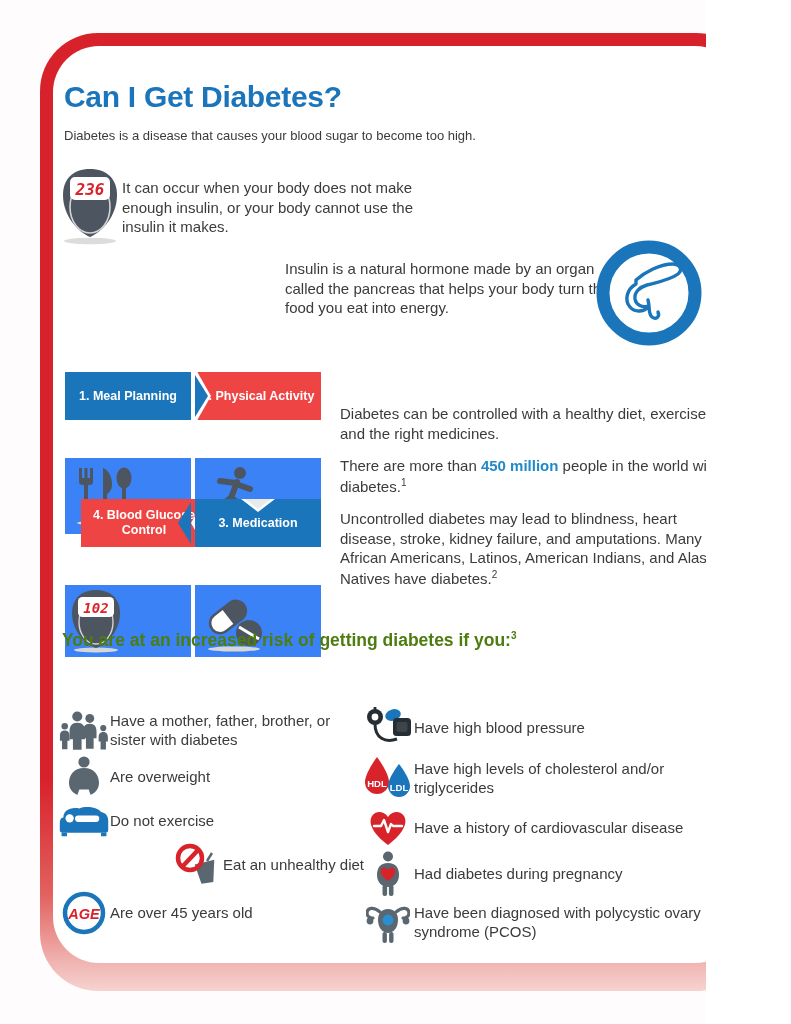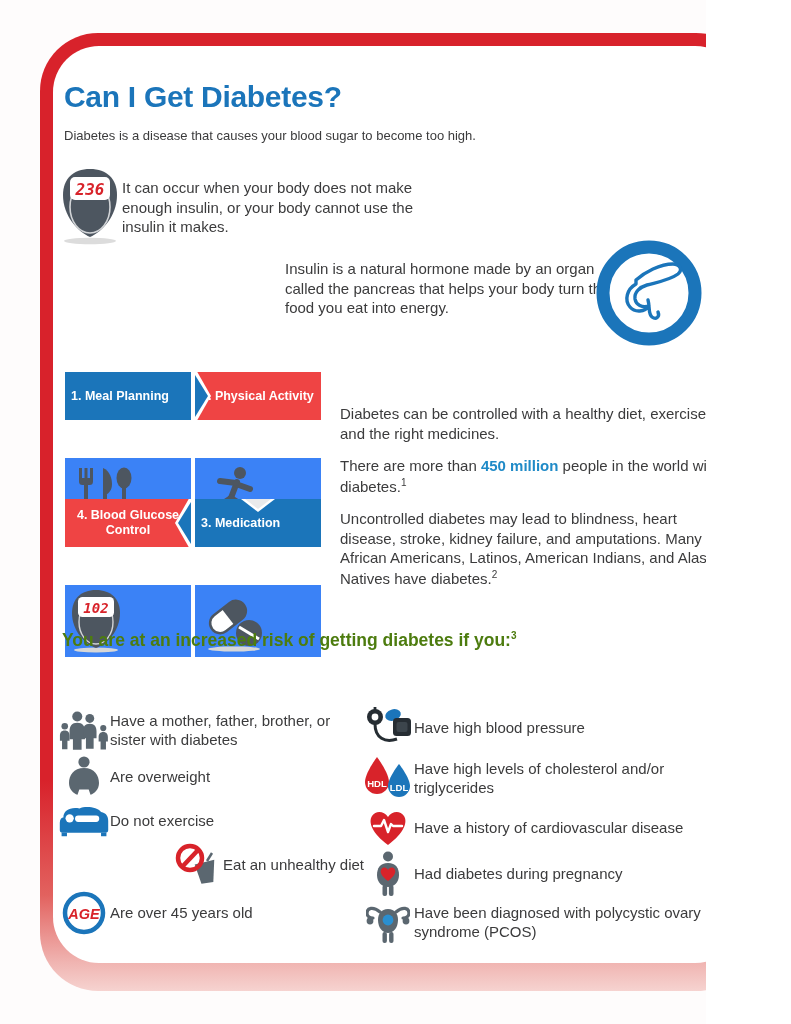--- a/index.html
+++ b/index.html
@@ -14,21 +14,21 @@
   .subtitle{left:64px;top:128px;font-size:13px;}
   .para{font-size:15px;line-height:1.3;}
   .p-insulin-cause{left:122px;top:178px;width:310px;}
   .p-insulin-def{left:285px;top:259px;width:330px;}
   .facts{left:340px;top:404px;width:392px;}
   .facts p{margin:0 0 13px 0;}
   .hl{color:#1f8ac7;font-weight:bold;}
   sup{font-size:10px;}
   
   .dgm{left:65px;top:372px;width:256px;height:247px;}
-  .banner{position:absolute;width:126px;height:48px;display:flex;align-items:center;
+  .banner{position:absolute;width:126px;height:48px;display:flex;align-items:center;justify-content:center;
           text-align:center;color:#fff;font-weight:bold;font-size:12.5px;line-height:1.2;padding:0 6px;
           box-sizing:border-box;overflow:visible;}
   .banner.blue{background:#1b75ba;}
   .banner.red{background:#ef4444;}
   .area{position:absolute;width:126px;background:#3b82f6;display:flex;align-items:center;justify-content:flex-start;margin-top:38px;}
   .tri{position:absolute;width:0;height:0;}
   .risk-heading{left:62px;top:630px;font-size:17.5px;font-weight:bold;color:#4d7c0f;}
   .risk-col{display:flex;flex-direction:column;}
   .risk-left{left:58px;top:706px;width:306px;}
   .risk-right{left:362px;top:706px;width:360px;}
@@ -113,21 +113,21 @@
           <path d="M42 18 L36 34"></path>
           <path d="M41 20 L55 25"></path>
           <path d="M41 19 L25 17"></path>
           <path d="M36 34 L49 42 L48 55"></path>
           <path d="M36 34 L24 42 L12 39"></path>
         </g>
         <circle cx="45" cy="9" r="6" fill="#4d5660"></circle>
       </svg>
     </div>
 
-    <div class="banner red" style="left:0;top:127px;overflow:hidden;">
+    <div class="banner red" style="left:16px;top:127px;overflow:hidden;">
       <div class="tri" style="right:0;top:-4px;border-top:28px solid transparent;border-bottom:28px solid transparent;border-right:16px solid #ffffff;"></div>
       <span style="position:relative;z-index:2;">4. Blood Glucose Control</span>
     </div>
 
     <div class="banner blue" style="left:130px;top:127px;">
       <div class="tri" style="left:-17px;top:3px;border-top:21px solid transparent;border-bottom:21px solid transparent;border-right:13px solid #1b75ba;z-index:3;"></div>
       <div class="tri" style="left:46px;top:0;border-left:17px solid transparent;border-right:17px solid transparent;border-top:13px solid #ffffff;"></div>
       <div class="tri" style="left:50px;top:0;border-left:13px solid transparent;border-right:13px solid transparent;border-top:10px solid #e9eaeb;"></div>
       <span style="position:relative;z-index:2;">3. Medication</span>
     </div>

